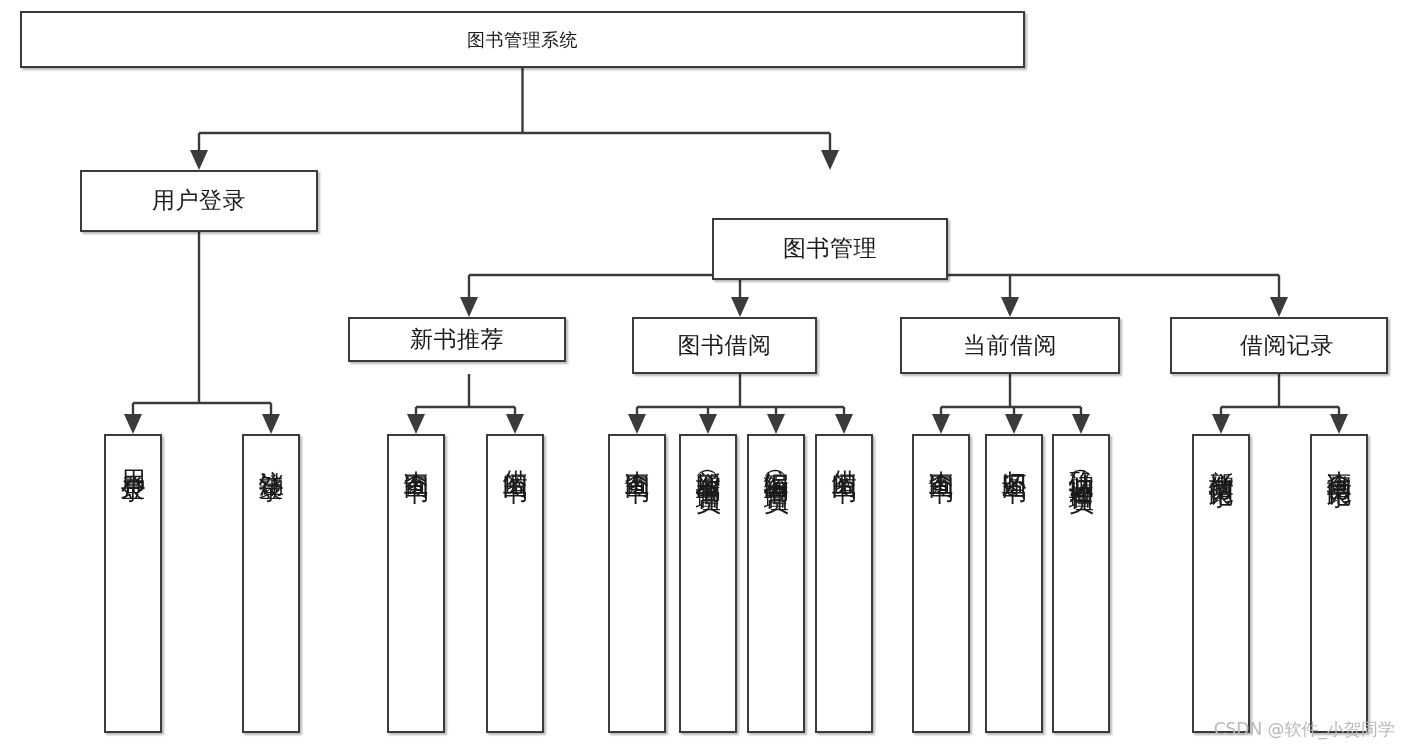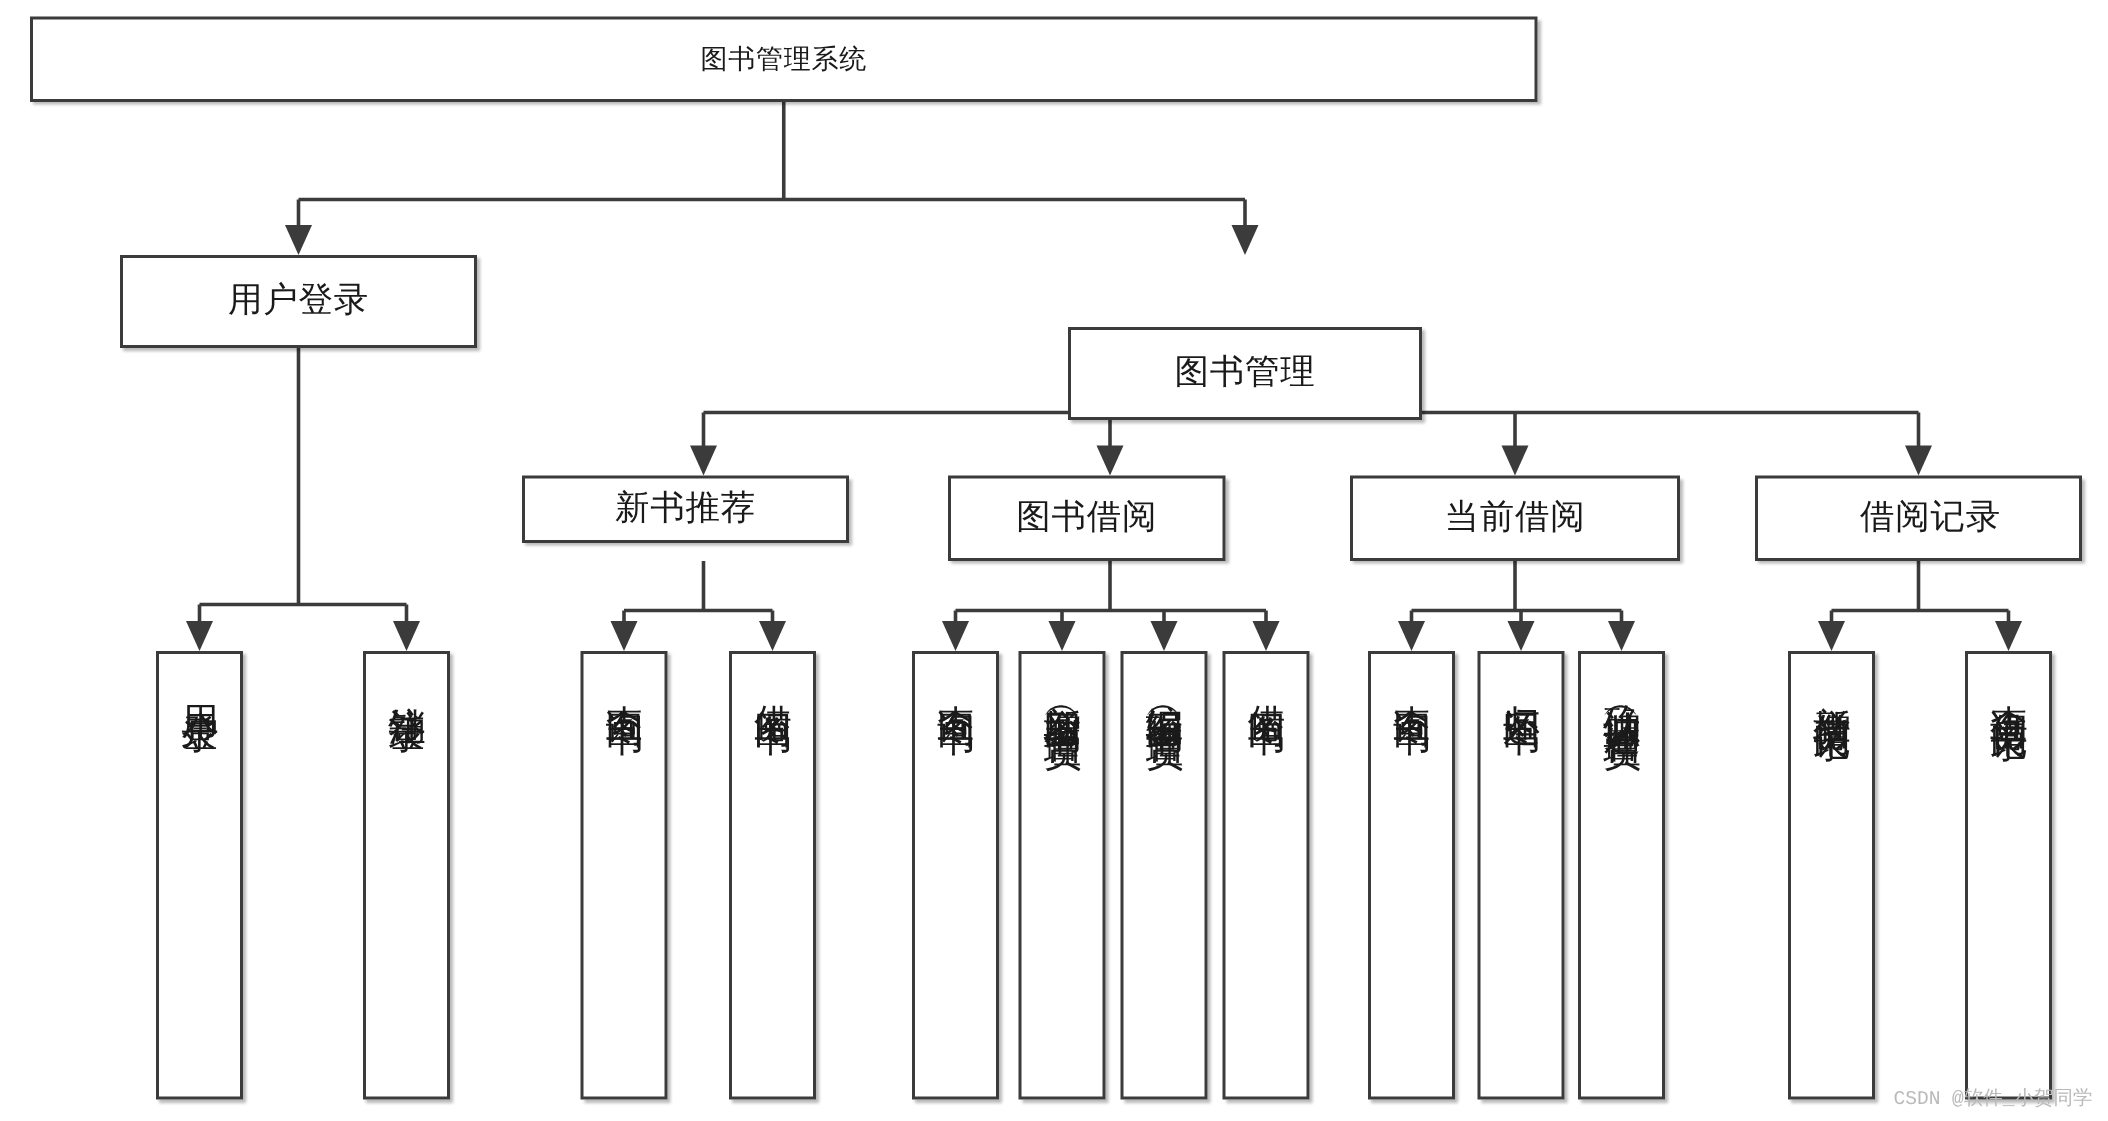--- a/index.html
+++ b/index.html
@@ -71,25 +71,24 @@
     fill: none;
   }
   #connectors polygon.arrow-head {
     fill: #3b3b3b;
     stroke: none;
   }
   #watermark {
     position: absolute;
     right: 10px;
     bottom: 6px;
-    font-size: 13px;
+    font-size: 17px;
     color: #b9b9b9;
     white-space: nowrap;
     user-select: none;
-    font-family: Liberation Mono, monospace;
   }
 </style>
 </head>
 <body>
 
 <div id="diagram-root">
   <svg id="connectors" width="1405" height="747" viewBox="0 0 1405 747">
       <line x1="522.5" y1="68" x2="522.5" y2="133"></line>
       <line x1="199" y1="133" x2="830" y2="133"></line>
       <line x1="199" y1="133" x2="199" y2="151"></line>

